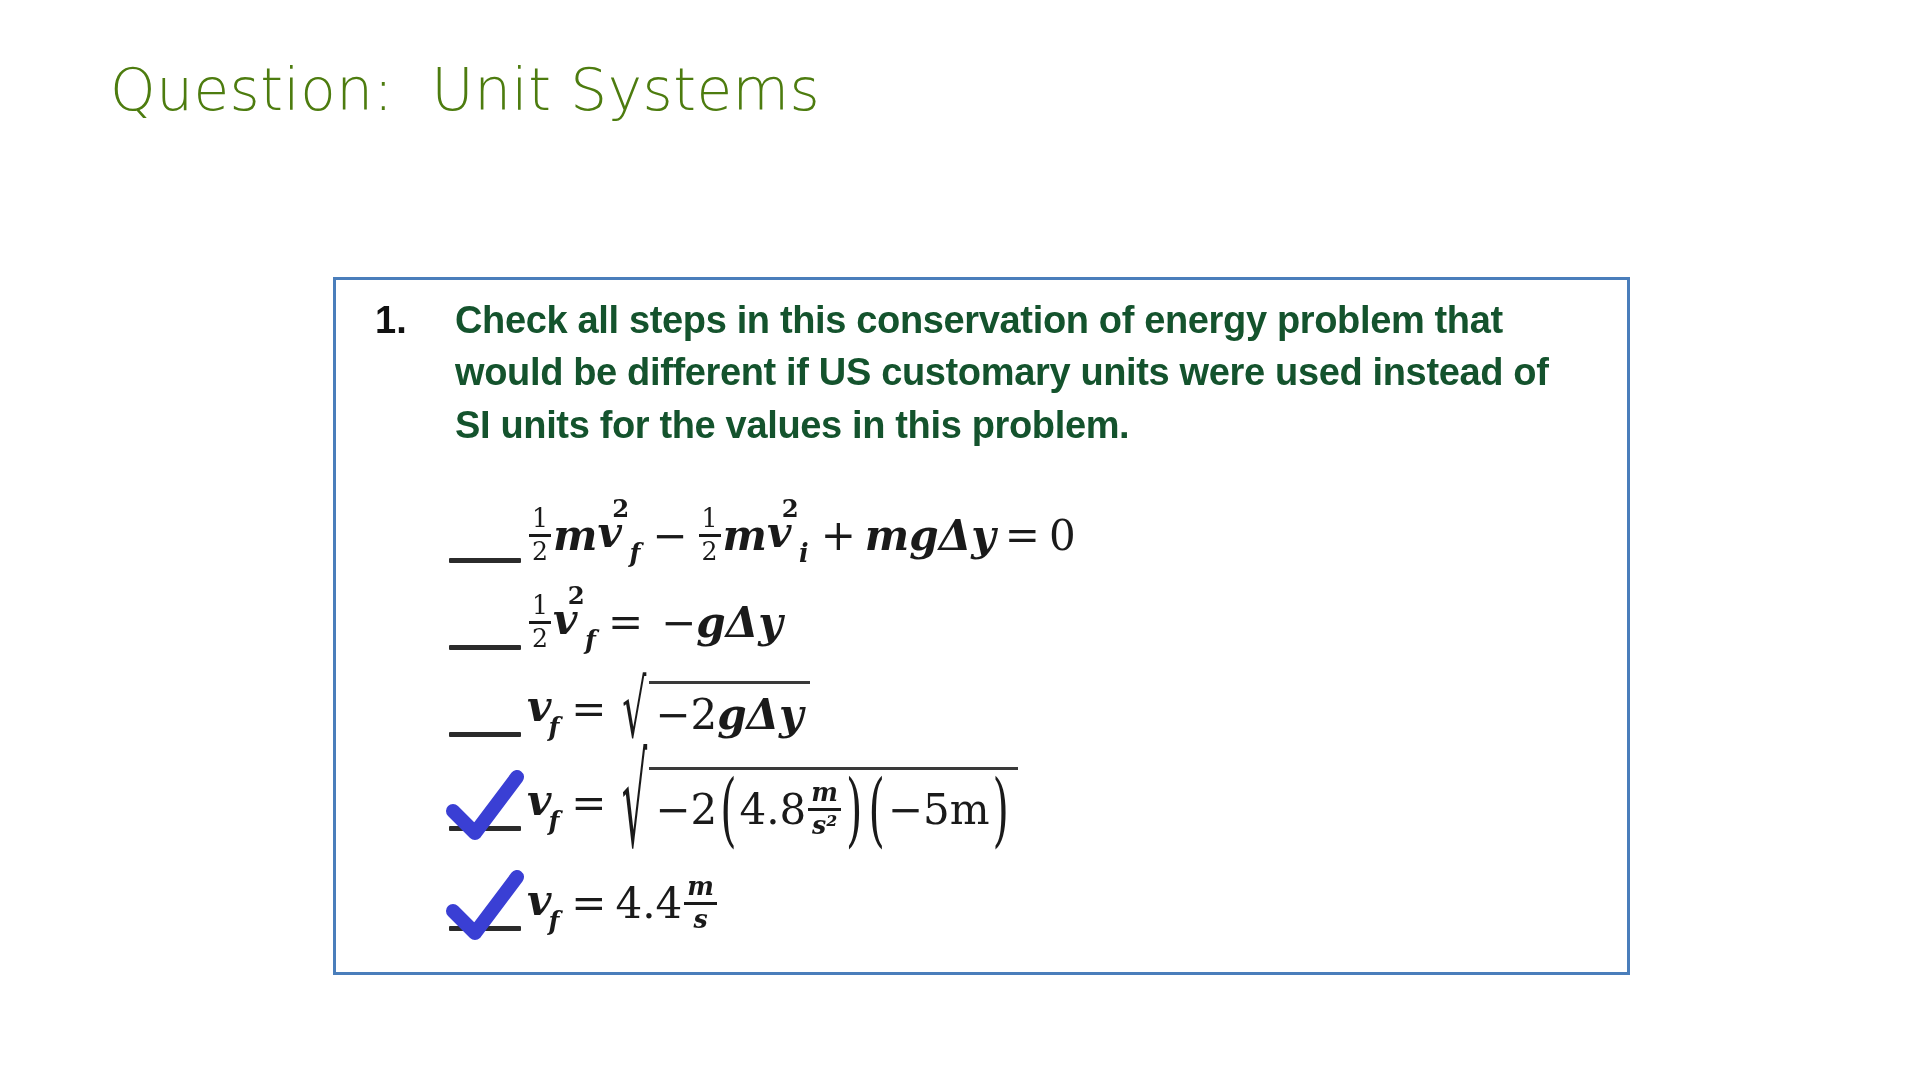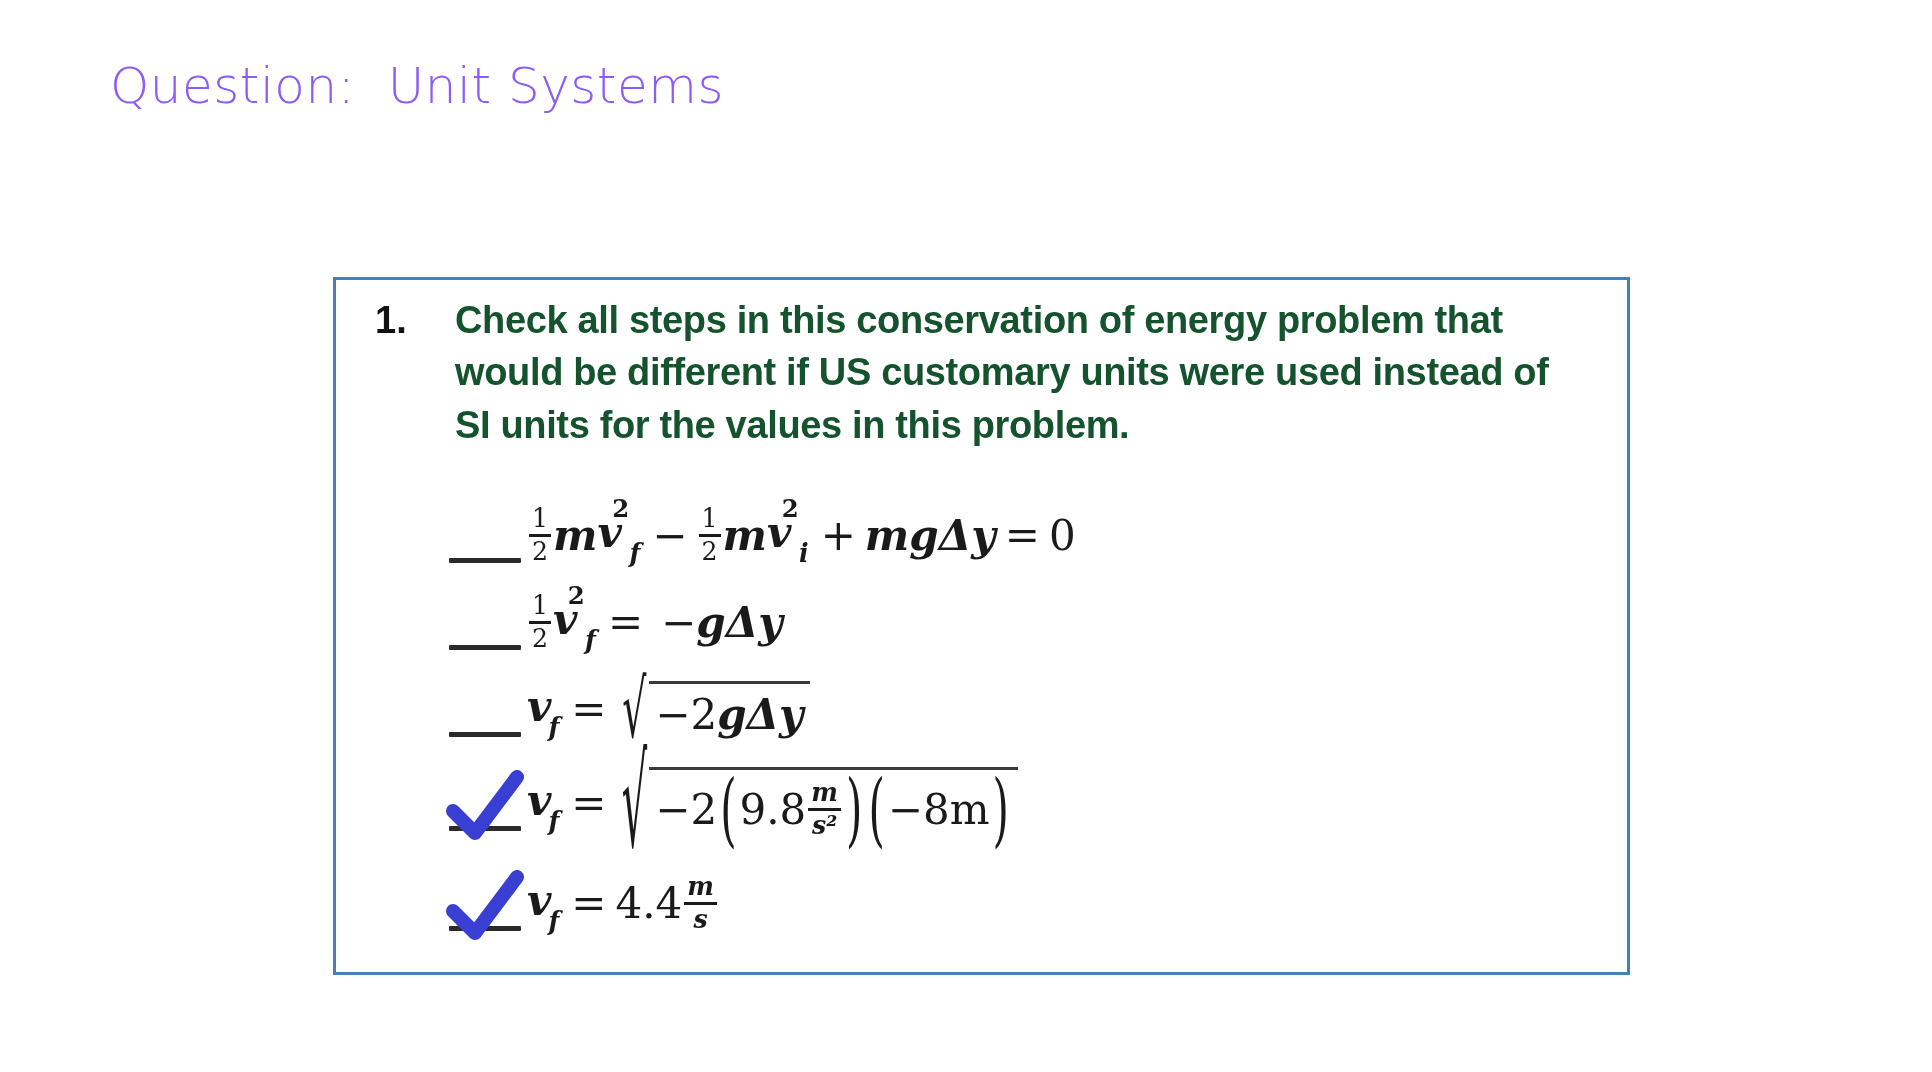--- a/index.html
+++ b/index.html
@@ -15,24 +15,24 @@
     font-family: "Liberation Sans", sans-serif;
     -webkit-font-smoothing: antialiased;
   }
 
   
   #slide-title {
     position: absolute;
     left: 110px;
     top: 58px;
     font-family: "DejaVu Sans", sans-serif;
-    font-size: 50px;
+    font-size: 58px;
     font-weight: 300;
     letter-spacing: 0.5px;
-    color: #8b5cf6;
+    color: #4d7c0f;
     white-space: pre;
     line-height: 1.12;
   }
 
   
   #question-panel {
     position: absolute;
     left: 333px;
     top: 277px;
     width: 1297px;
@@ -310,30 +310,30 @@
       </div>
       <div class="eq-math">
         <span class="vsub"><span>v</span><sub>f</sub></span>
         <span class="op">=</span>
         <span class="radical tall">
           <span class="sign">√</span>
           <span class="radicand">
             <span class="up">−</span>
             <span class="num">2</span>
             <span class="paren">(</span>
-            <span class="num">9.8</span>
+            <span class="num">4.8</span>
             <span class="frac unit">
               <span class="top">m</span>
               <span class="bar"></span>
               <span class="bot">s²</span>
             </span>
             <span class="paren">)</span>
             <span class="paren">(</span>
             <span class="up">−</span>
-            <span class="up">8m</span>
+            <span class="up">5m</span>
             <span class="paren">)</span>
           </span>
         </span>
       </div>
     </div>
 
     <div class="eq-row" style="height:100px">
       <div class="eq-blank">
         <div class="rule"></div>
         <svg class="check-icon" viewBox="0 0 78 74">

